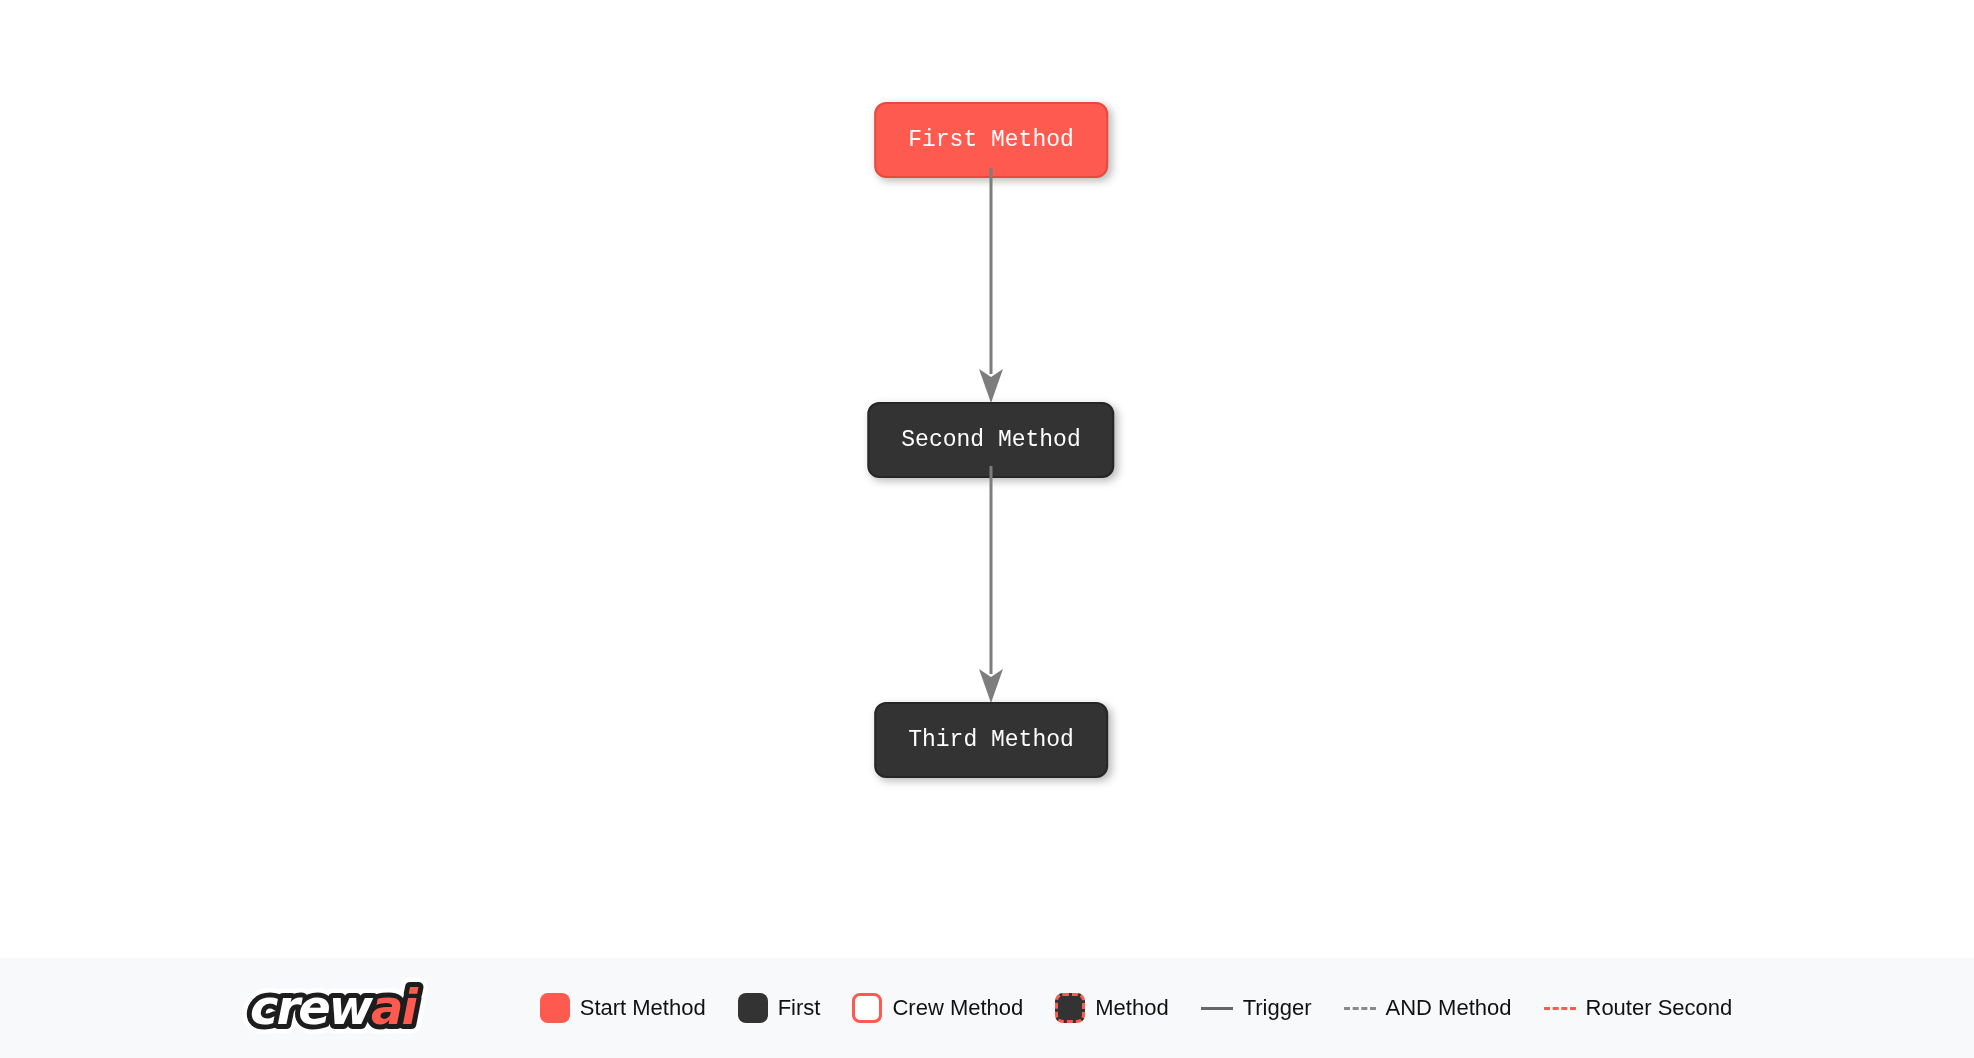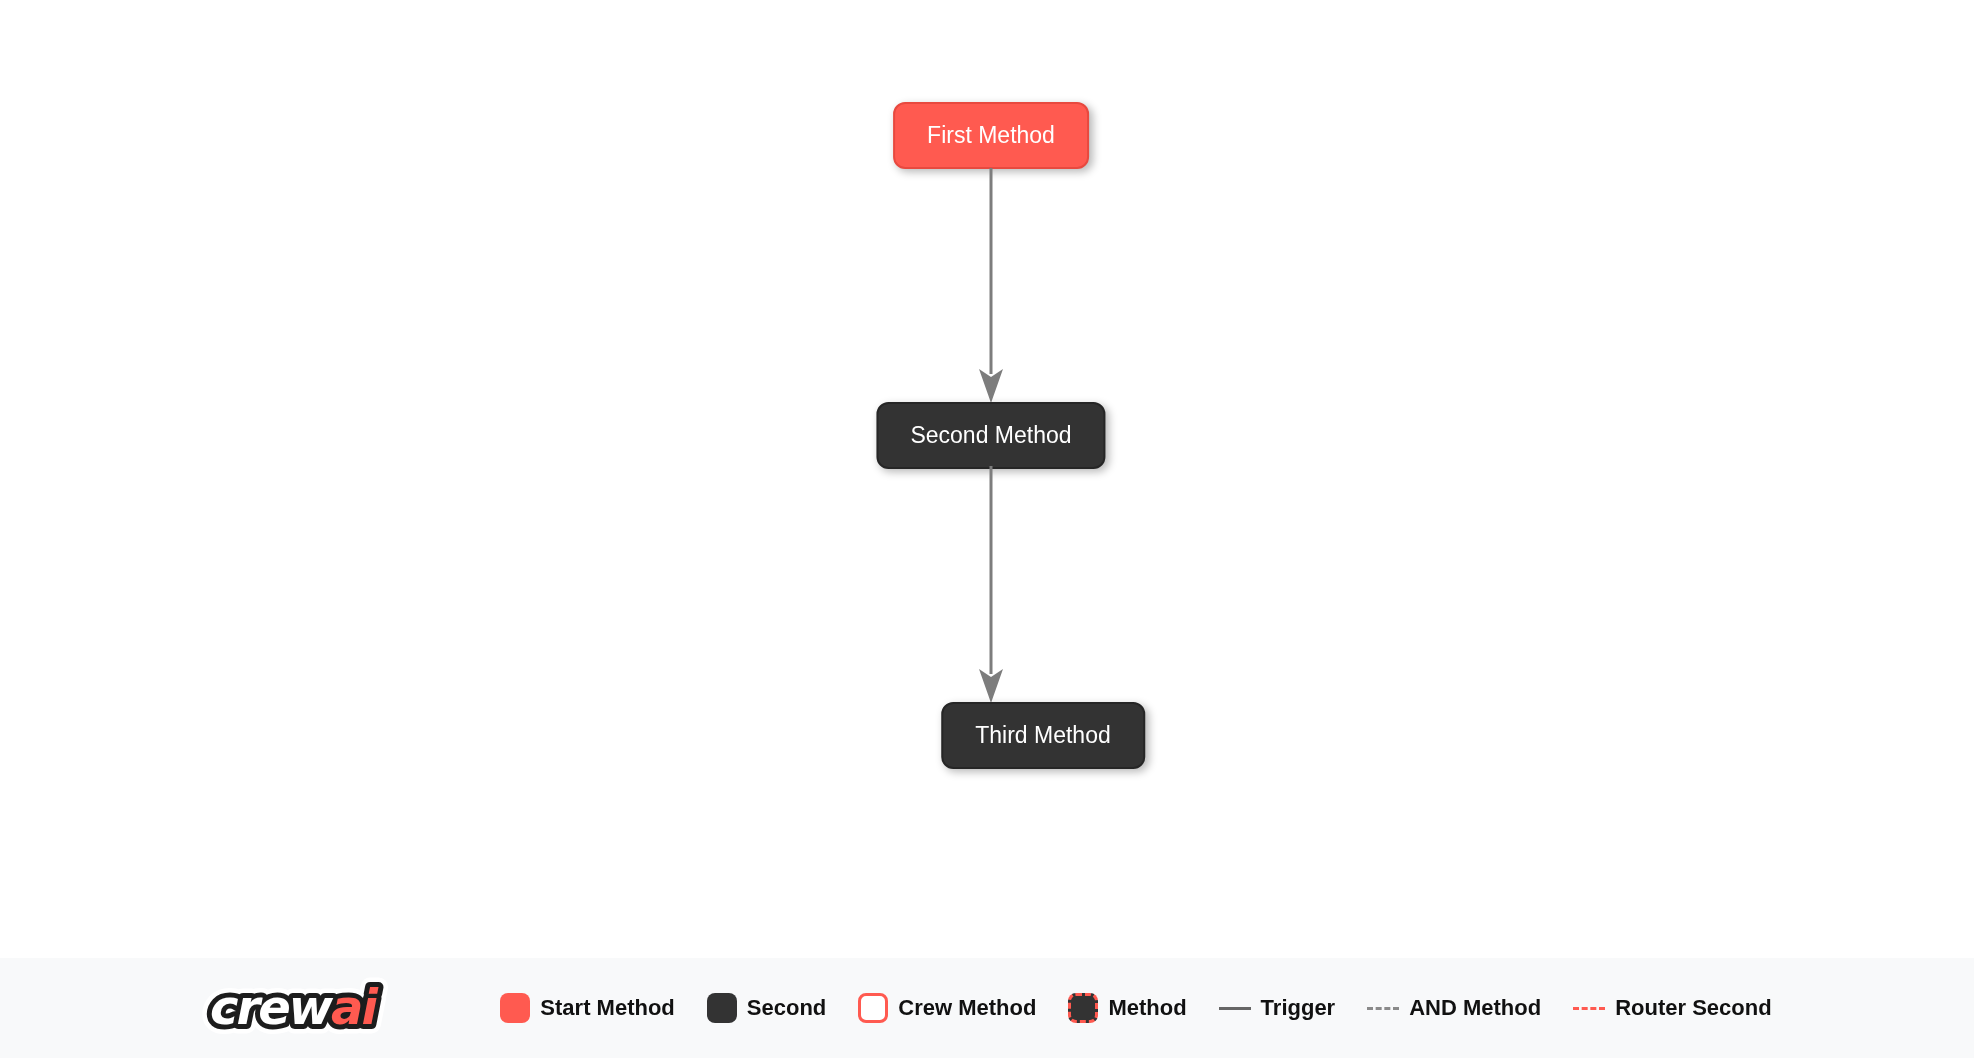--- a/index.html
+++ b/index.html
@@ -13,60 +13,61 @@
   
   .canvas {
     position: absolute;
     inset: 0 0 100px 0;
     background: #ffffff;
   }
 
   .node {
     position: absolute;
     transform: translateX(-50%);
-    height: 67px;
+    height: 76px;
     padding: 0 32px;
     display: flex;
     align-items: center;
     justify-content: center;
     font-size: 23px;
     color: #ffffff;
     border-radius: 12px;
     white-space: nowrap;
     box-shadow: 3px 3px 8px rgba(0,0,0,0.28);
+    font-family: Liberation Mono, monospace;
   }
   .node-start {
     background: #ff5a50;
     border: 2px solid #e8493f;
   }
   .node-method {
     background: #333333;
     border: 2px solid #262626;
   }
   #node-first  { left: 991px; top: 102px; }
   #node-second { left: 991px; top: 402px; align-items: center; }
-  #node-third  { left: 1043px; top: 702px; text-align: right; }
+  #node-third  { left: 991px; top: 702px; text-align: right; }
 
   .edge { position: absolute; width: 30px; }
   #edge-1 { left: 976px; top: 168px; height: 235px; }
   #edge-2 { left: 976px; top: 466px; height: 237px; }
 
   
   .footer {
     position: absolute;
     left: 0; right: 0; bottom: 0;
     height: 100px;
     background: #f8f9fa;
     display: flex;
     align-items: center;
     justify-content: center;
     gap: 48px;
   }
   .logo-wrap { margin-right: 28px; flex: 0 0 auto; }
-  .legend { display: flex; align-items: center; gap: 32px; font-weight: bold; }
+  .legend { display: flex; align-items: center; gap: 32px; }
   .legend-item { display: flex; align-items: center; gap: 10px; }
   .legend-label { font-size: 22px; color: #111111; white-space: nowrap; }
 
   .swatch { width: 30px; height: 30px; border-radius: 8px; flex: 0 0 auto; }
   .sw-start  { background: #ff5a50; }
   .sw-method { background: #333333; }
   .sw-crew   { background: #ffffff; border: 3px solid #ff5a50; }
   .sw-router { background: #333333; border: 3px dashed #ff5a50; }
 
   .line-swatch { width: 32px; height: 0; flex: 0 0 auto; }
@@ -117,21 +118,21 @@
 
   <div class="legend">
 
     <div class="legend-item">
       <span class="swatch sw-start"></span>
       <span class="legend-label">Start Method</span>
     </div>
 
     <div class="legend-item">
       <span class="swatch sw-method"></span>
-      <span class="legend-label">Second</span>
+      <span class="legend-label">First</span>
     </div>
 
     <div class="legend-item">
       <span class="swatch sw-crew"></span>
       <span class="legend-label">Crew Method</span>
     </div>
 
     <div class="legend-item">
       <span class="swatch sw-router"></span>
       <span class="legend-label">Method</span>

